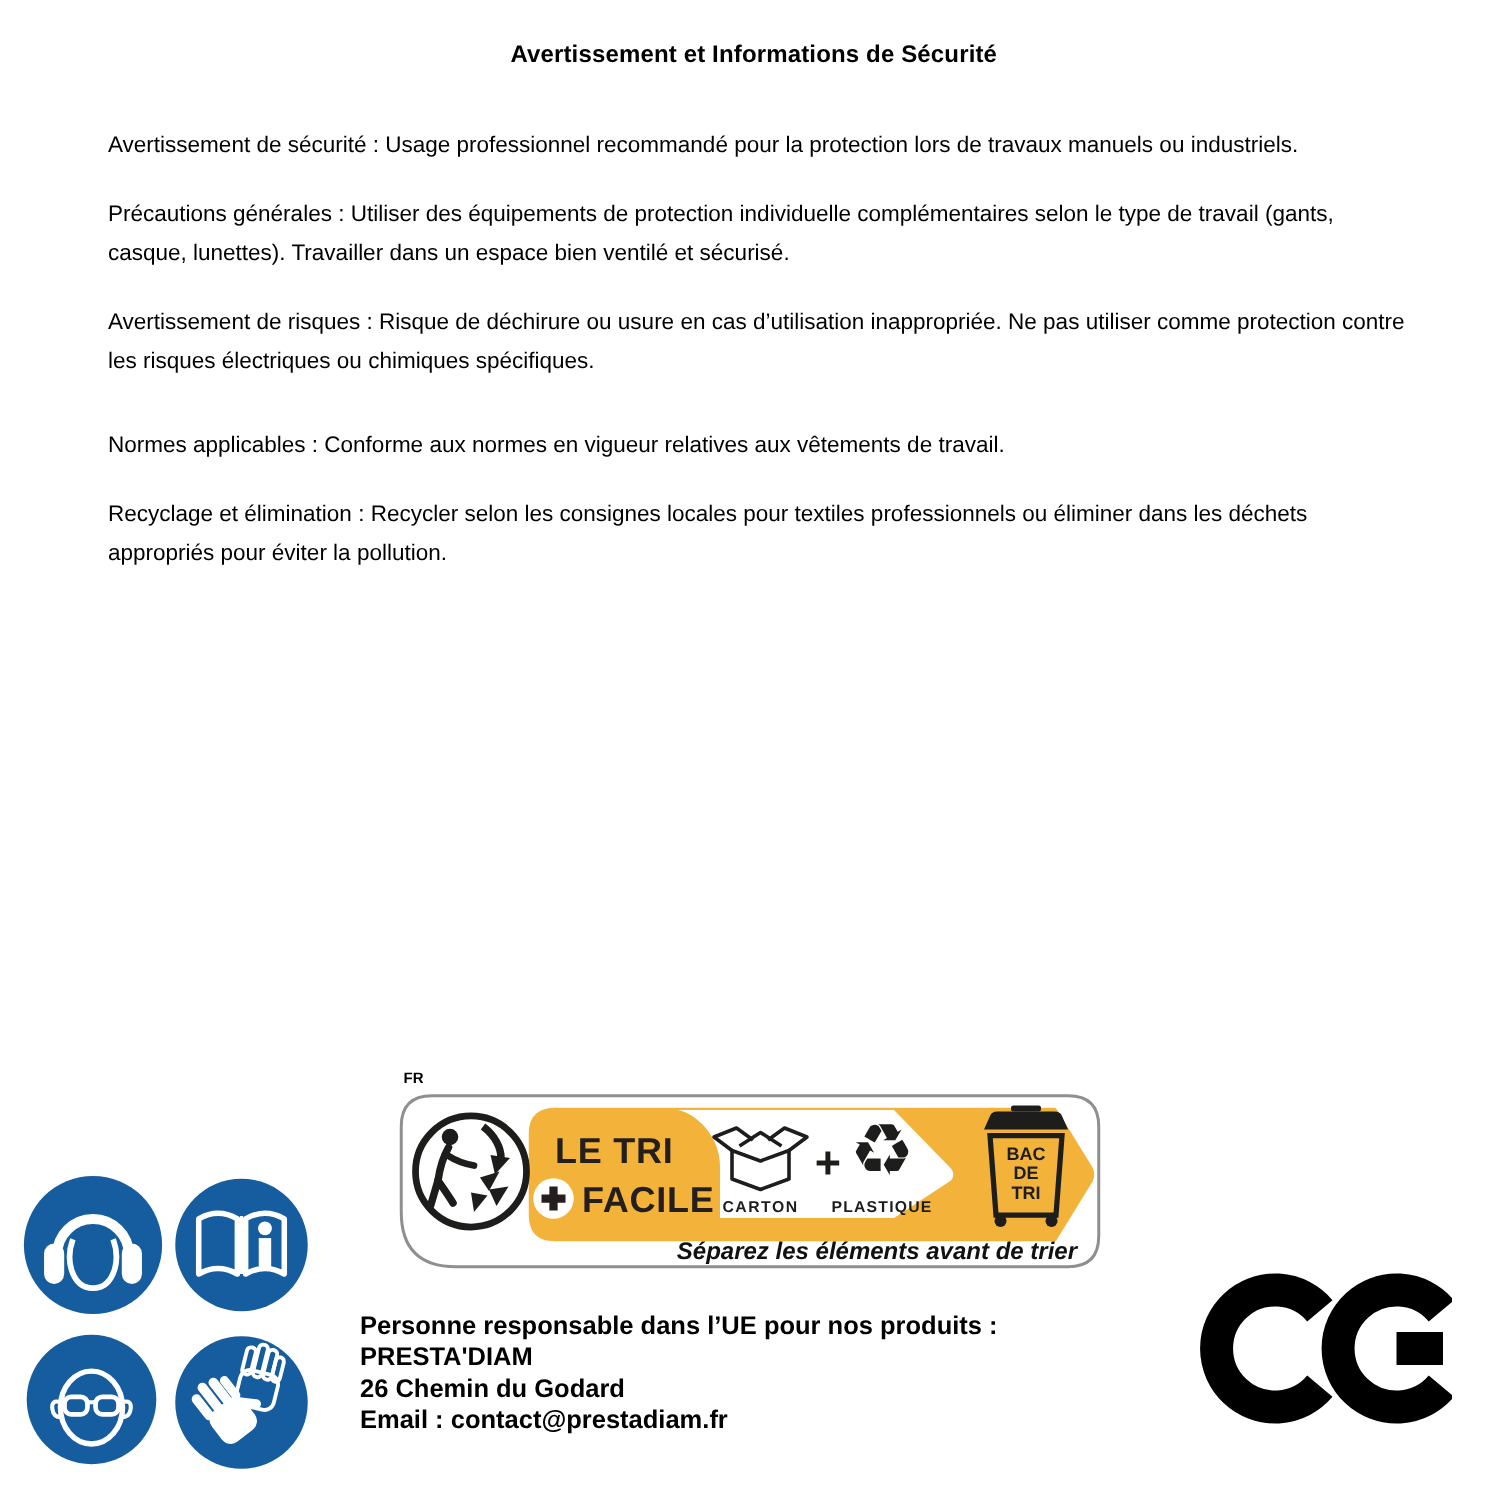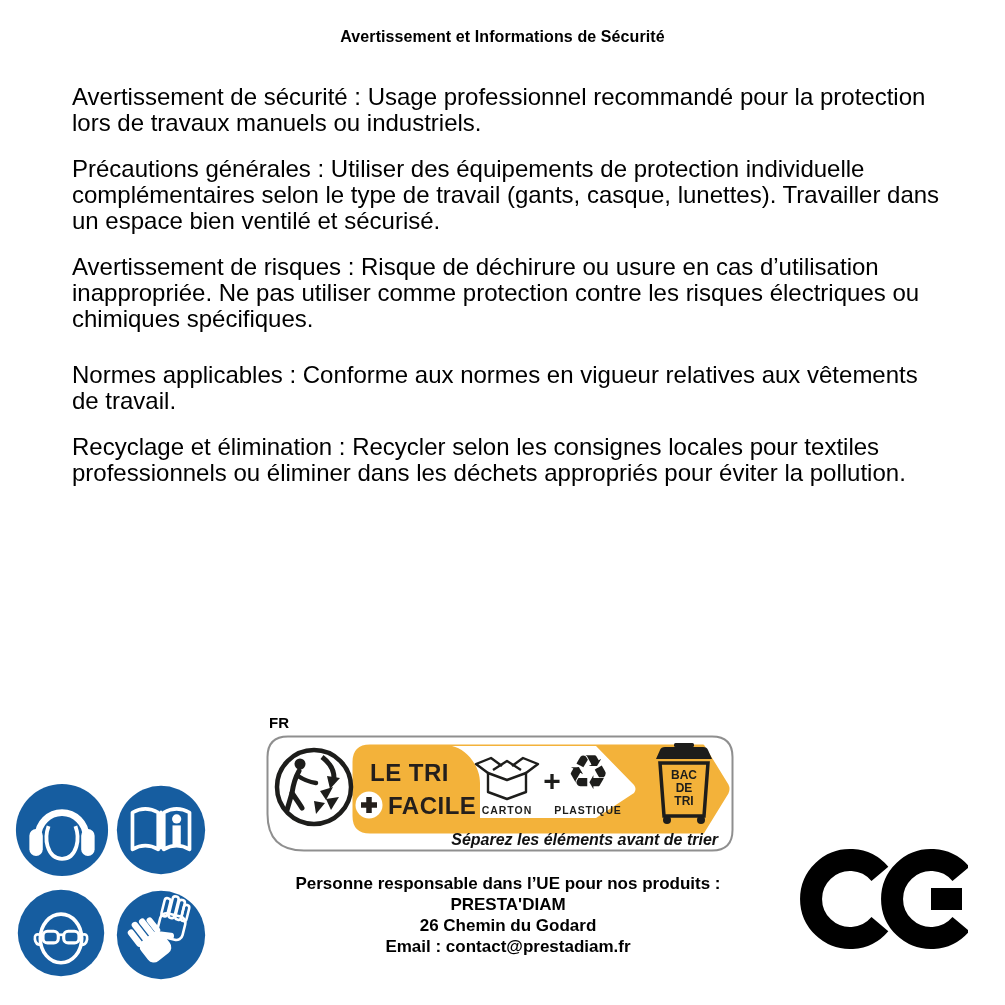--- a/index.html
+++ b/index.html
@@ -1,31 +1,31 @@
 <!DOCTYPE html>
 <html><head>
 <meta charset="utf-8">
 <style>
   html,body{margin:0;padding:0;background:#fff;}
   .page{position:relative;width:1005px;height:1005px;background:#fff;overflow:hidden;
         font-family:"Liberation Sans", sans-serif;color:#000;}
   .doc-title{position:absolute;top:28px;left:0;right:0;text-align:center;
              font-size:16px;font-weight:bold;letter-spacing:.1px;}
-  .content{position:absolute;left:72px;top:84px;width:872px;font-size:24px;line-height:26px;}
+  .content{position:absolute;left:72px;top:84px;width:872px;font-size:15px;line-height:26px;}
   .content p{margin:0 0 20px 0;}
   .content p.big-gap{margin-top:30px;}
   .pictos{position:absolute;left:14px;top:782px;width:200px;}
   .picto{position:absolute;}
   .picto:nth-child(1){left:0;top:0;}
   .picto:nth-child(2){left:101px;top:2px;}
   .picto:nth-child(3){left:2px;top:106px;}
   .picto:nth-child(4){left:101px;top:107px;}
   .label-wrap{position:absolute;left:266px;top:714px;}
-  .fr-code{font-size:15px;font-weight:bold;margin:0 0 4px 3px;}
-  .company{position:absolute;left:240px;top:873px;width:536px;text-align:center;
+  .fr-code{font-size:10px;font-weight:bold;margin:0 0 4px 3px;}
+  .company{position:absolute;left:240px;top:873px;width:536px;text-align:left;
            font-weight:bold;font-size:17px;line-height:21px;}
   .ce-wrap{position:absolute;left:798px;top:843px;}
 </style>
 </head>
 <body>
 
 <div class="page">
 
   <div class="doc-title">Avertissement et Informations de Sécurité</div>
 

